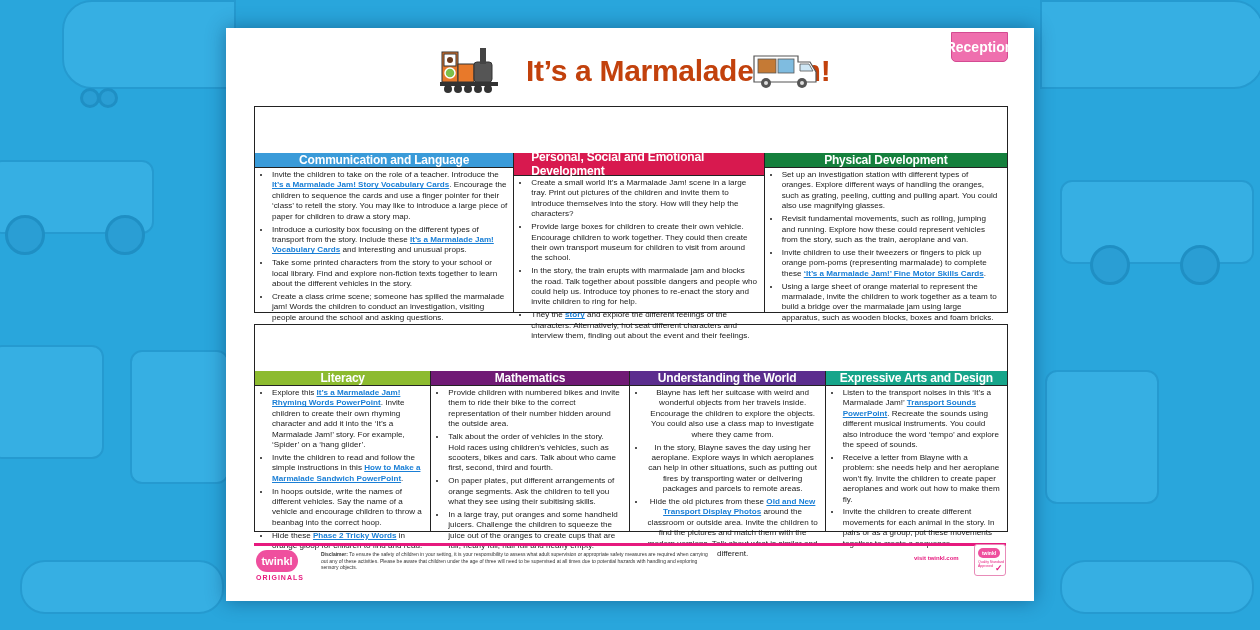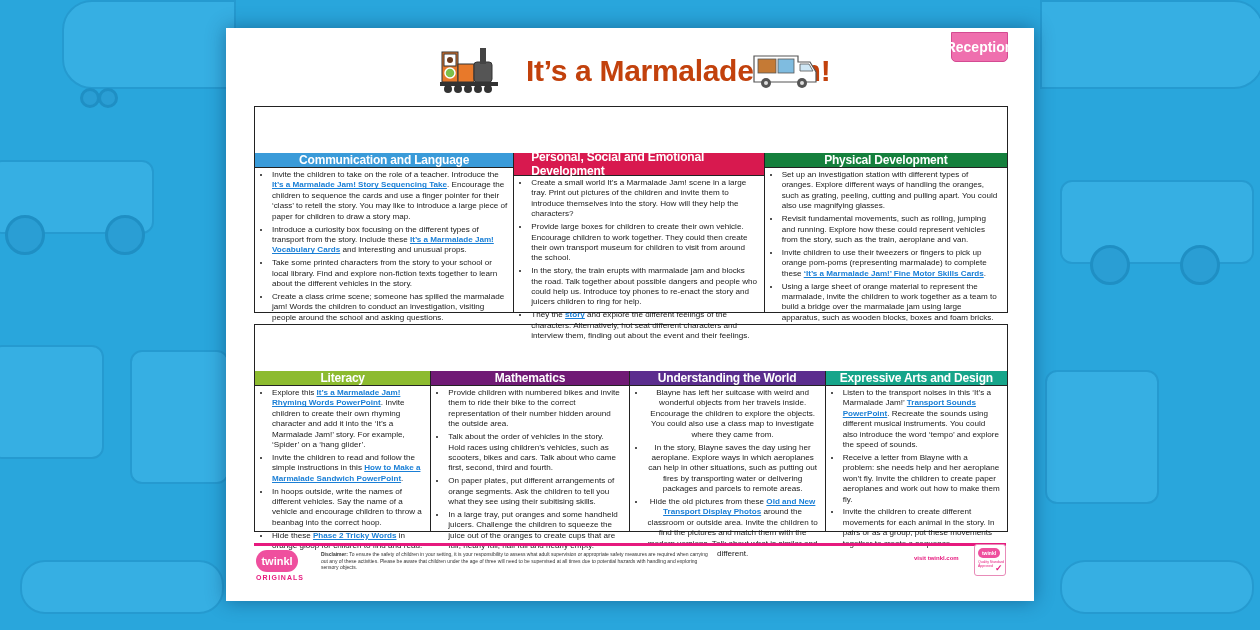--- a/index.html
+++ b/index.html
@@ -81,32 +81,32 @@
       <circle cx="14" cy="33" r="2" fill="#ddd"></circle>
         <circle cx="50" cy="33" r="2" fill="#ddd"></circle>
     </svg>
     <div class="badge">Reception</div>
   </div>
 
   <div class="grid" id="top-grid" style="top:78px;width:752px;height:205px;">
       <div class="col" style="width: 259px;">
         <div class="hdr" style="background: rgb(58, 155, 217);">Communication and Language</div>
         <ul>
-          <li><span>Invite the children to take on the role of a teacher. Introduce the </span><a class="lnk">It’s a Marmalade Jam! Story Sequencing Take</a><span>. Encourage the children to sequence the cards and use a finger pointer for their ‘class’ to retell the story. You may like to introduce a large piece of paper for children to draw a story map.</span></li>
+          <li><span>Invite the children to take on the role of a teacher. Introduce the </span><a class="lnk">It’s a Marmalade Jam! Story Vocabulary Cards</a><span>. Encourage the children to sequence the cards and use a finger pointer for their ‘class’ to retell the story. You may like to introduce a large piece of paper for children to draw a story map.</span></li>
           <li><span>Introduce a curiosity box focusing on the different types of transport from the story. Include these </span><a class="lnk">It’s a Marmalade Jam! Vocabulary Cards</a><span> and interesting and unusual props.</span></li>
           <li><span>Take some printed characters from the story to your school or local library. Find and explore non-fiction texts together to learn about the different vehicles in the story.</span></li>
           <li><span>Create a class crime scene; someone has spilled the marmalade jam! Words the children to conduct an investigation, visiting people around the school and asking questions.</span></li>
         </ul>
       </div>
       <div class="col" style="width: 250px;">
         <div class="hdr" style="background: rgb(216, 25, 79); padding-left: 17px;">Personal, Social and Emotional Development</div>
         <ul>
           <li><span>Create a small world It’s a Marmalade Jam! scene in a large tray. Print out pictures of the children and invite them to introduce themselves into the story. How will they help the characters?</span></li>
           <li><span>Provide large boxes for children to create their own vehicle. Encourage children to work together. They could then create their own transport museum for children to visit from around the school.</span></li>
-          <li><span>In the story, the train erupts with marmalade jam and blocks the road. Talk together about possible dangers and people who could help us. Introduce toy phones to re-enact the story and juicers children to ring for help.</span></li>
+          <li><span>In the story, the train erupts with marmalade jam and blocks the road. Talk together about possible dangers and people who could help us. Introduce toy phones to re-enact the story and invite children to ring for help.</span></li>
           <li><span>They the </span><a class="lnk">story</a><span> and explore the different feelings of the characters. Alternatively, hot seat different characters and interview them, finding out about the event and their feelings.</span></li>
         </ul>
       </div>
       <div class="col" style="width: 243px;">
         <div class="hdr" style="background: #15803d;">Physical Development</div>
         <ul>
           <li><span>Set up an investigation station with different types of oranges. Explore different ways of handling the oranges, such as grating, peeling, cutting and pulling apart. You could also use magnifying glasses.</span></li>
           <li><span>Revisit fundamental movements, such as rolling, jumping and running. Explore how these could represent vehicles from the story, such as the train, aeroplane and van.</span></li>
           <li><span>Invite children to use their tweezers or fingers to pick up orange pom-poms (representing marmalade) to complete these </span><a class="lnk">‘It’s a Marmalade Jam!’ Fine Motor Skills Cards</a><span>.</span></li>
           <li><span>Using a large sheet of orange material to represent the marmalade, invite the children to work together as a team to build a bridge over the marmalade jam using large apparatus, such as wooden blocks, boxes and foam bricks.</span></li>

